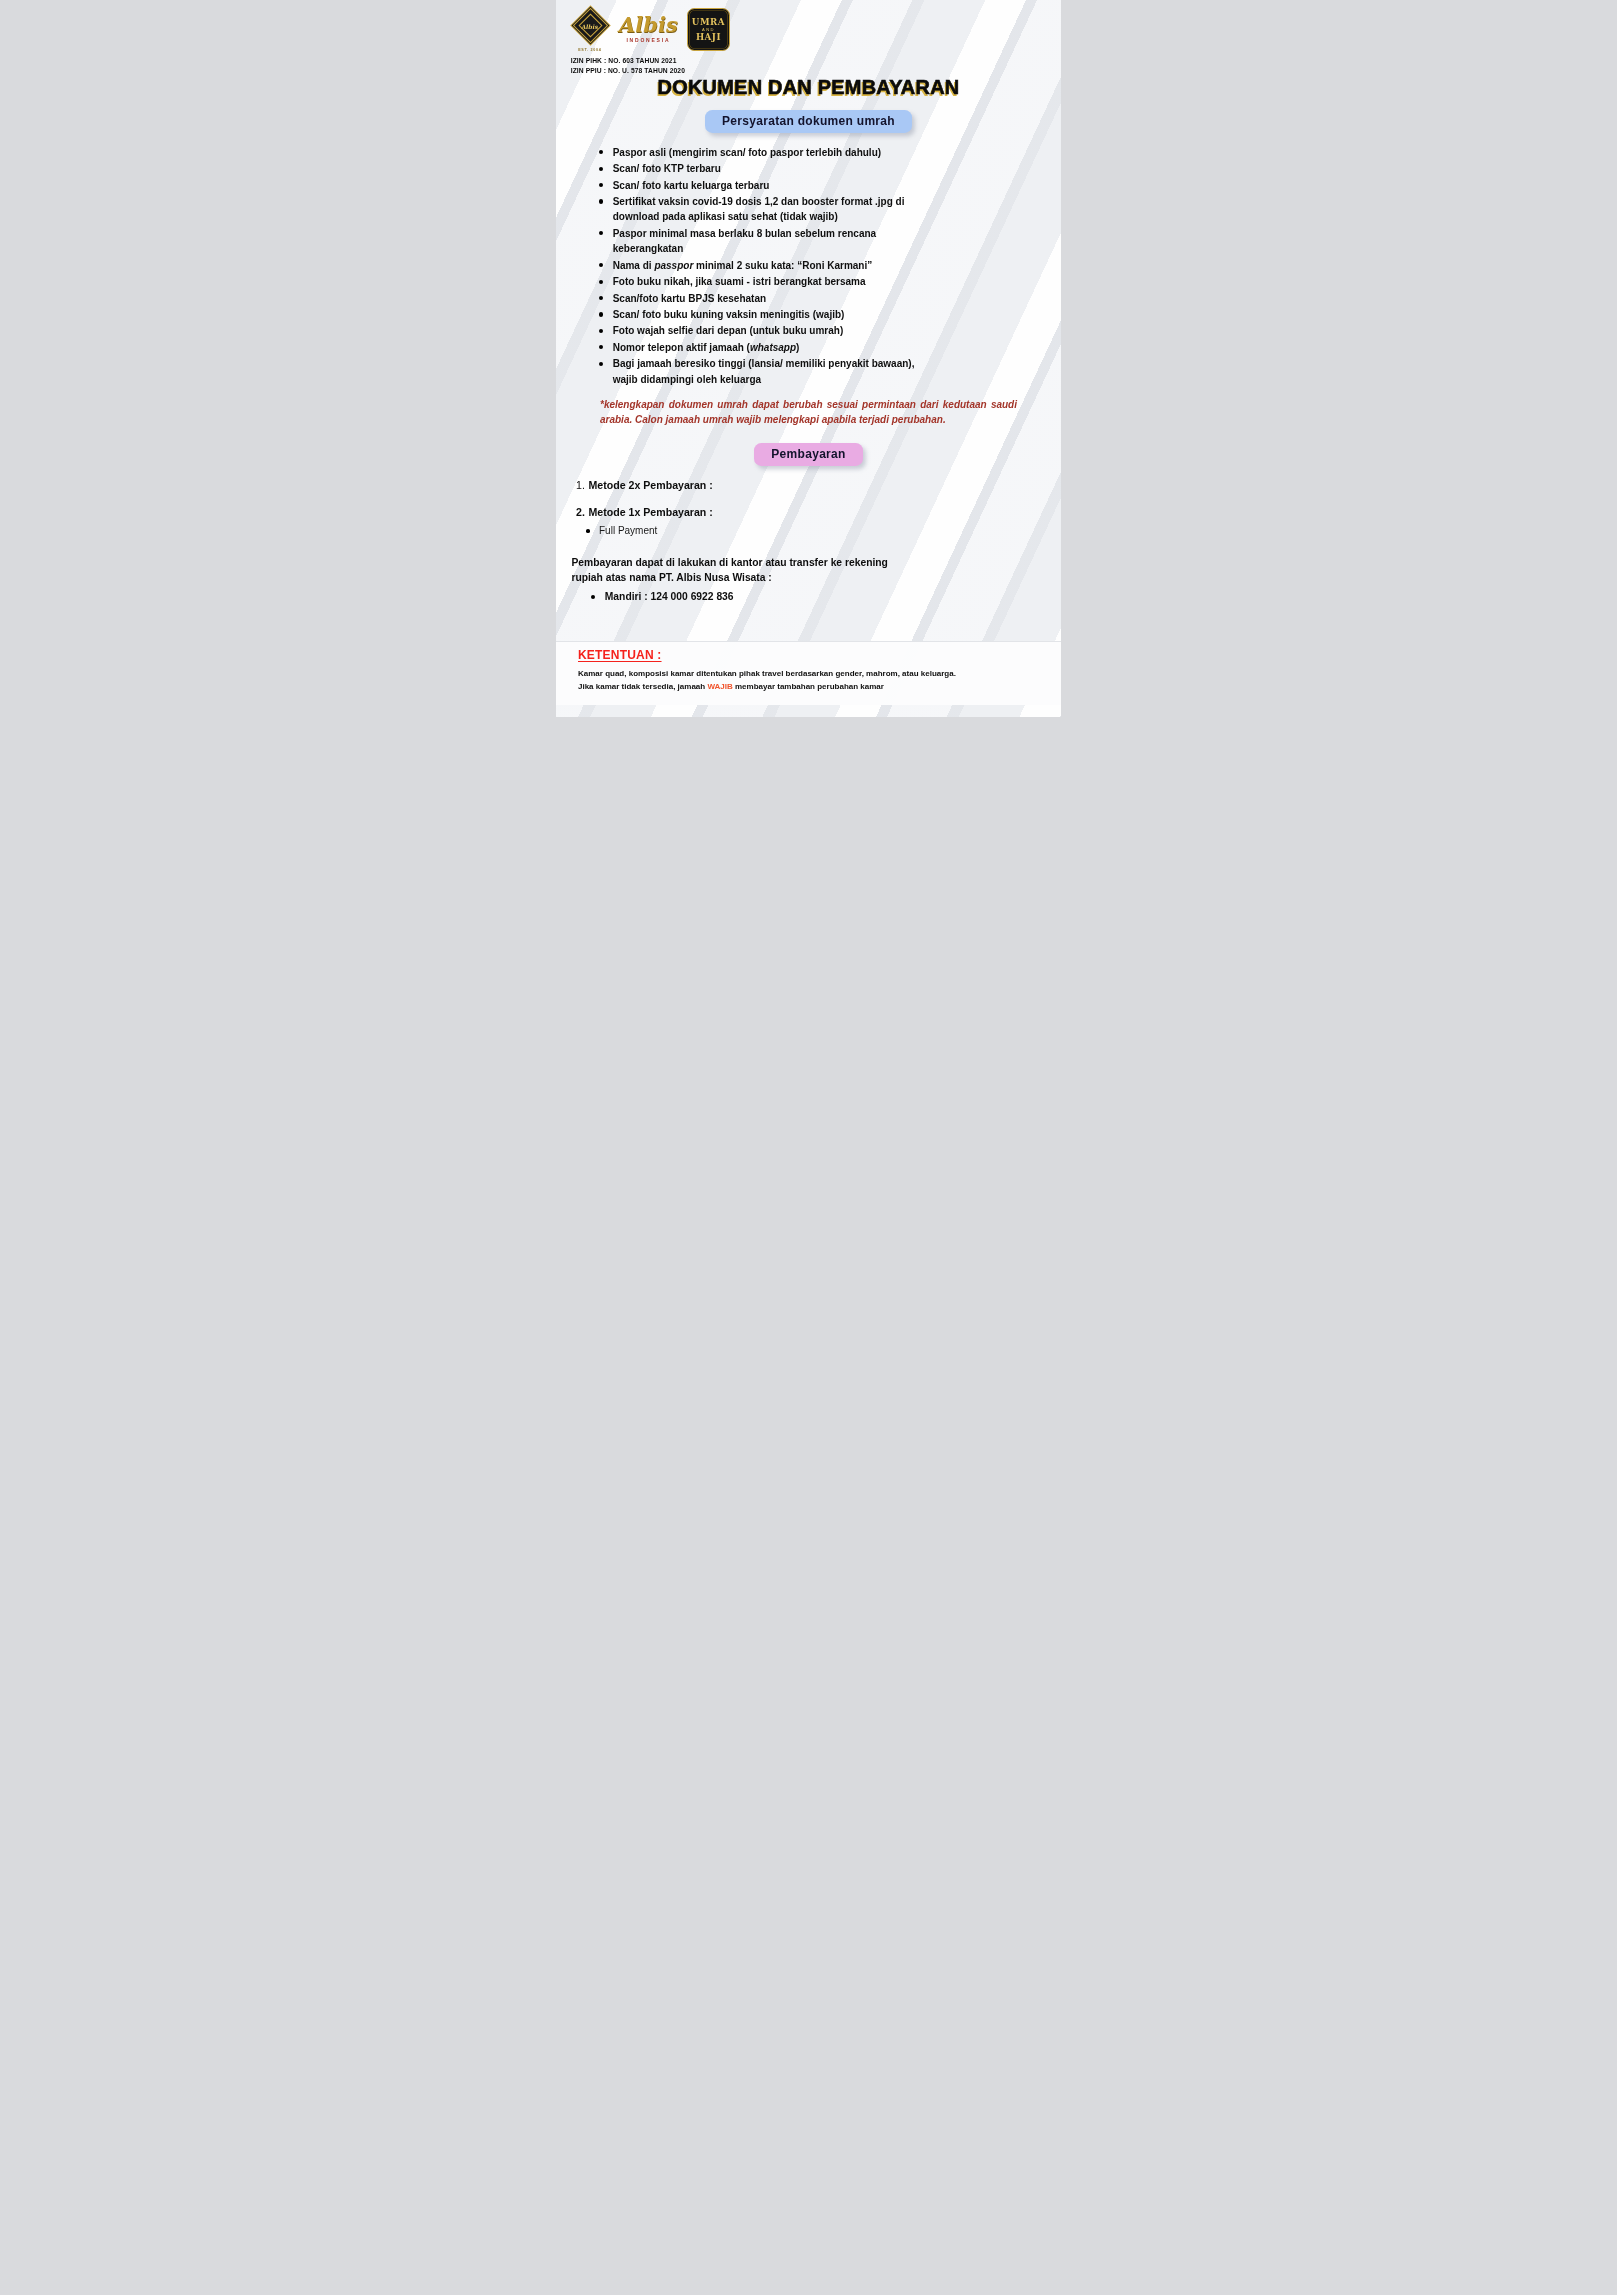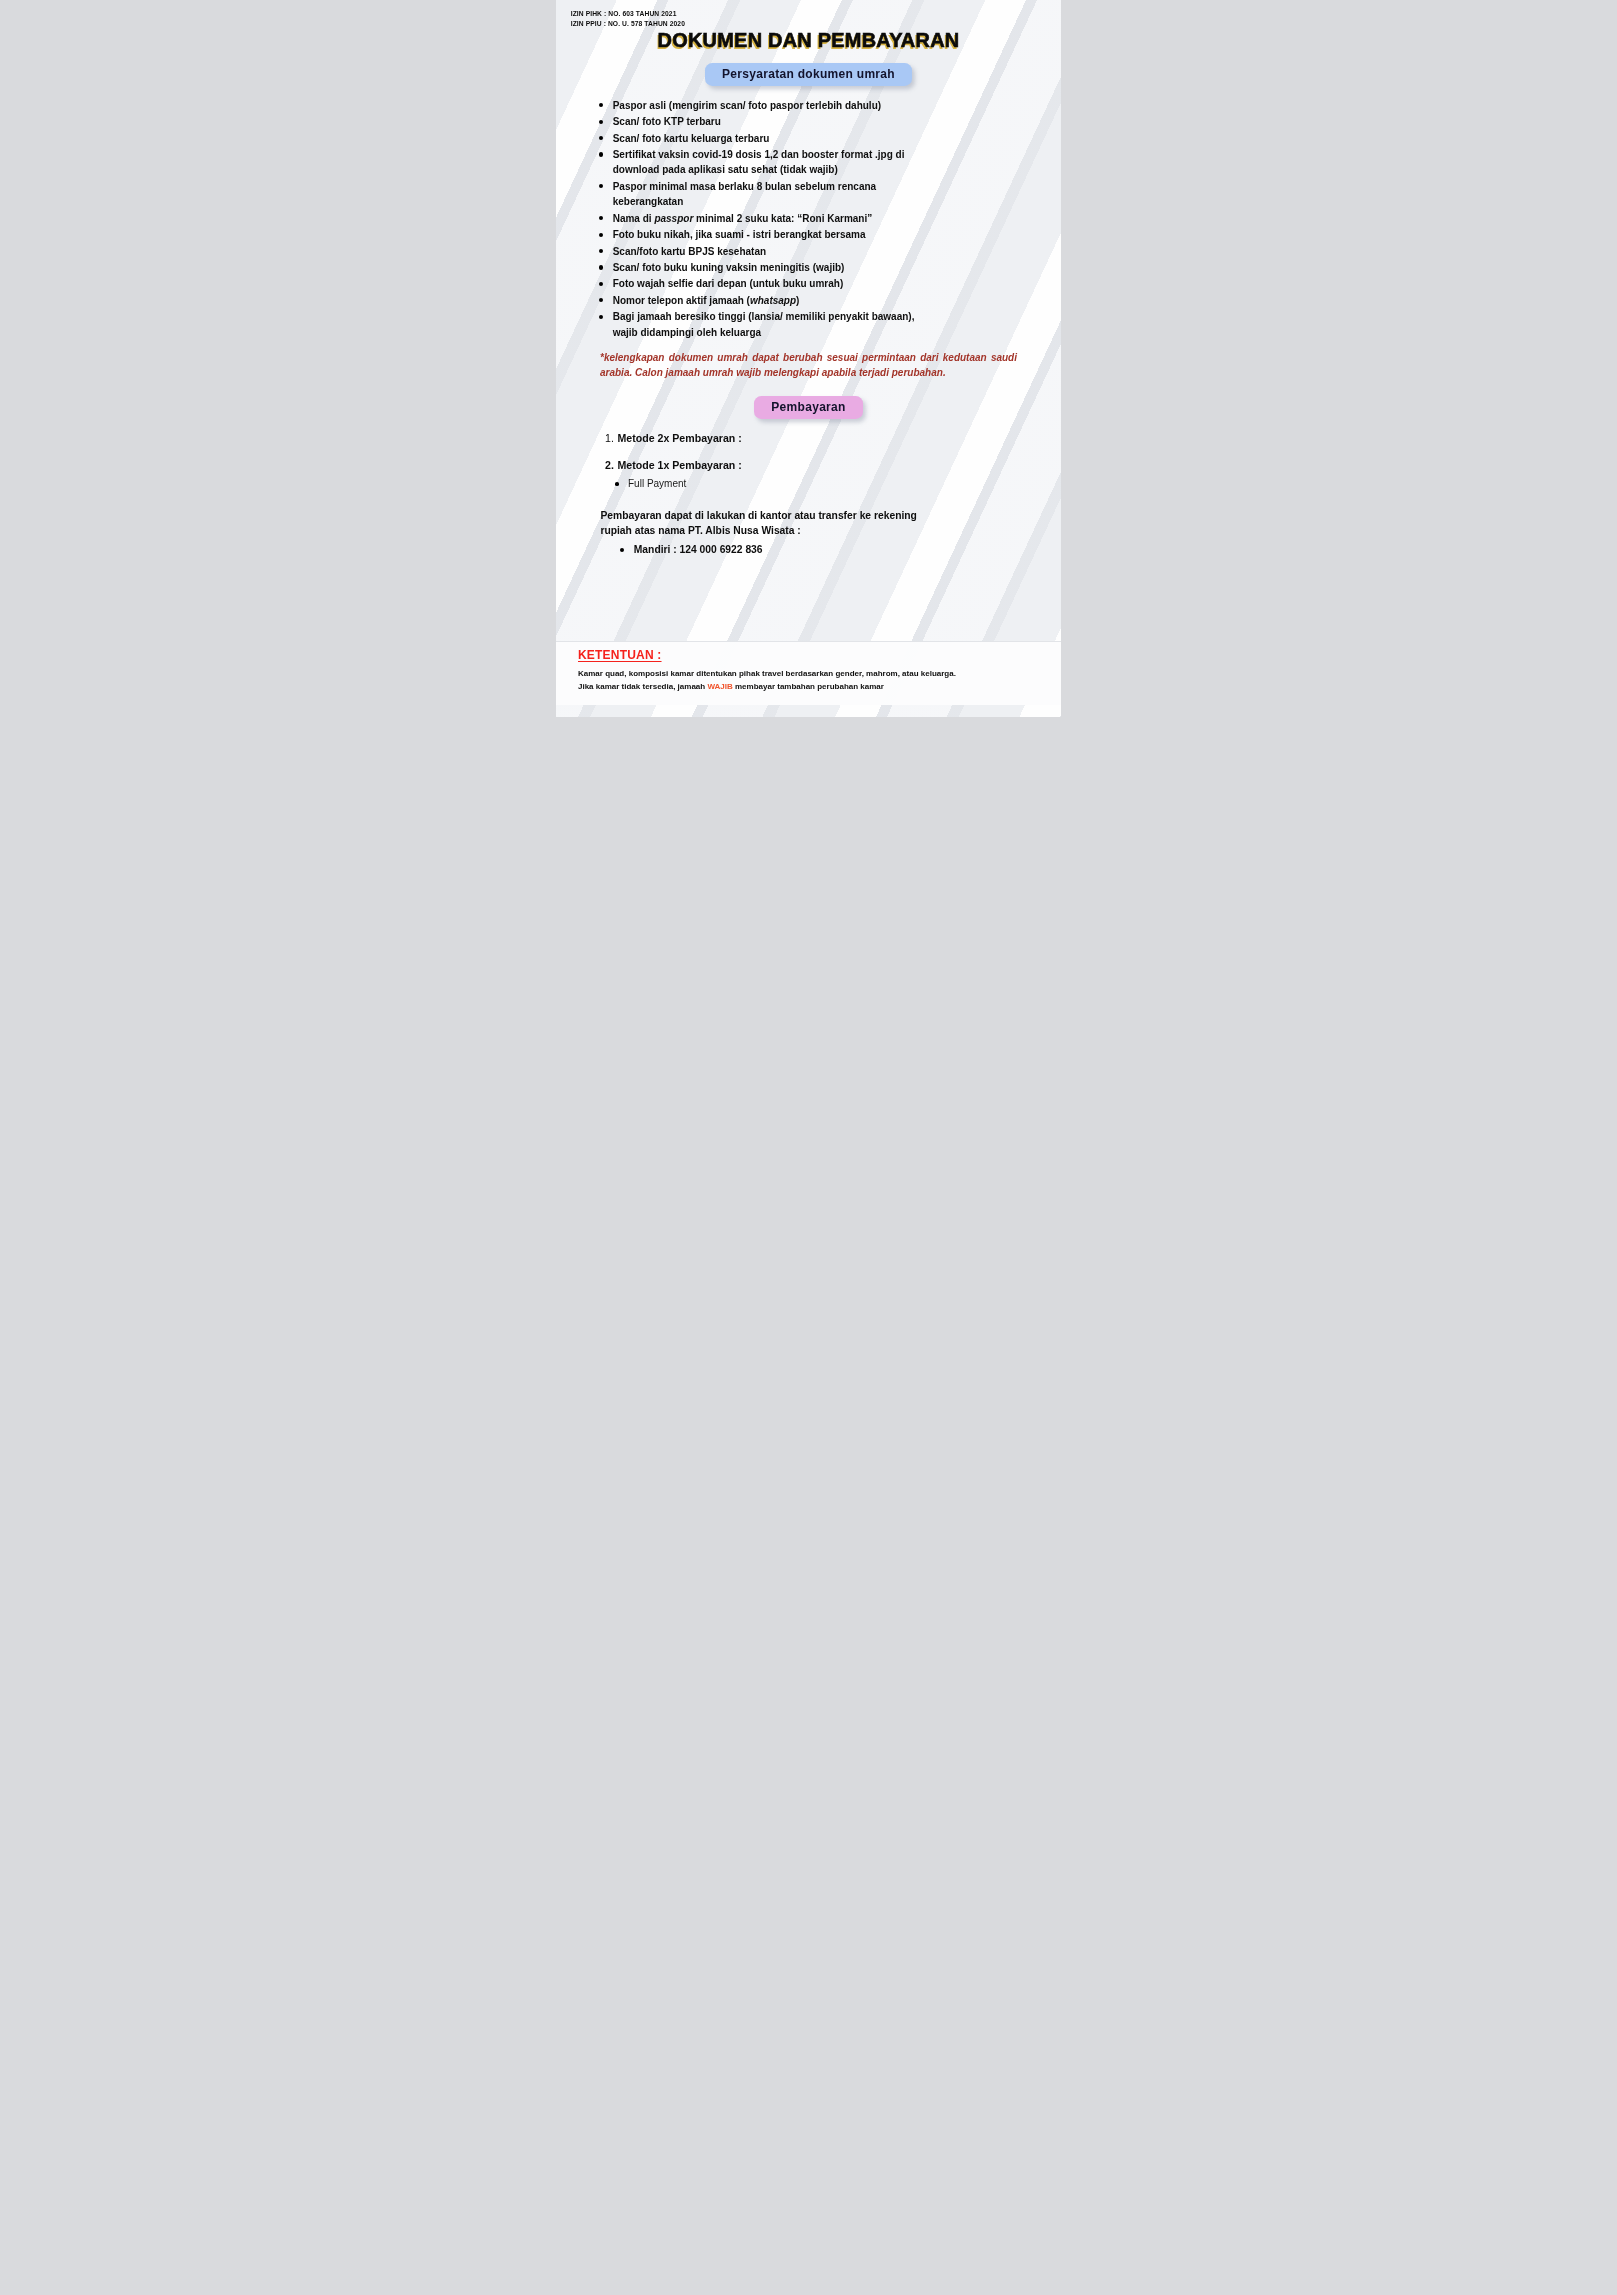--- a/index.html
+++ b/index.html
@@ -66,21 +66,21 @@
     line-height:1.55; margin-bottom:0.9px; }
   ul.req li::before { content:""; position:absolute; left:1.4px; top:5.5px; width:4.1px; height:4.1px;
     border-radius:50%; background:#000; }
   .blk { display:block; }
   ul.req i { font-style:italic; }
 
   .note { margin:11px 44px 0 44px; font-size:10px; font-weight:bold; font-style:italic;
     color:#a3352a; text-align:justify; line-height:1.45; }
 
   
-  .payment { margin-top:13px; padding-left:49px; }
+  .payment { margin-top:13px; padding-left:20px; }
   .pm-line { font-size:10.6px; color:#0d0d0d; }
   .pm-num { font-weight:normal; margin-right:3.7px; }
   .pm-num.bold { font-weight:bold; }
   .pm-title { font-weight:bold; }
   ul.pay { list-style:none; margin:3.7px 0 0 9.2px; }
   ul.pay li { position:relative; padding-left:13.8px; font-size:10px; font-weight:normal; color:#1a1a1a;
     line-height:1.7; }
   ul.pay li::before { content:""; position:absolute; left:0.9px; top:6.9px; width:3.7px; height:3.7px;
     border-radius:50%; background:#000; }
   .pm2 { margin-top:15.6px; }
@@ -97,20 +97,38 @@
   .terms-text .wajib { color:#f0542c; }
 </style>
 </head>
 <body>
 
 <div class="page">
   <div class="bg"></div>
 
   <div class="content">
 
+    <div class="logos">
+      <div class="crest">
+        <div class="d-outer">
+          <div class="d-inner"></div>
+        </div>
+        <div class="crest-name">Albis</div>
+        <div class="crest-est">EST. 2004</div>
+      </div>
+      <div class="wordmark">
+        <div class="wm-name">Albis</div>
+        <div class="wm-sub">INDONESIA</div>
+      </div>
+      <div class="uh-badge">
+        <div class="uh1">UMRA</div>
+        <div class="uh2">AND</div>
+        <div class="uh3">HAJI</div>
+      </div>
+    </div>
 
     <div class="licenses">
       <div class="license-line">IZIN  PIHK : NO. 603 TAHUN 2021</div>
       <div class="license-line">IZIN  PPIU : NO. U. 578 TAHUN 2020</div>
     </div>
 
     <h1 class="title">DOKUMEN DAN PEMBAYARAN</h1>
 
     <div class="pill pill-blue">Persyaratan dokumen umrah</div>
 

